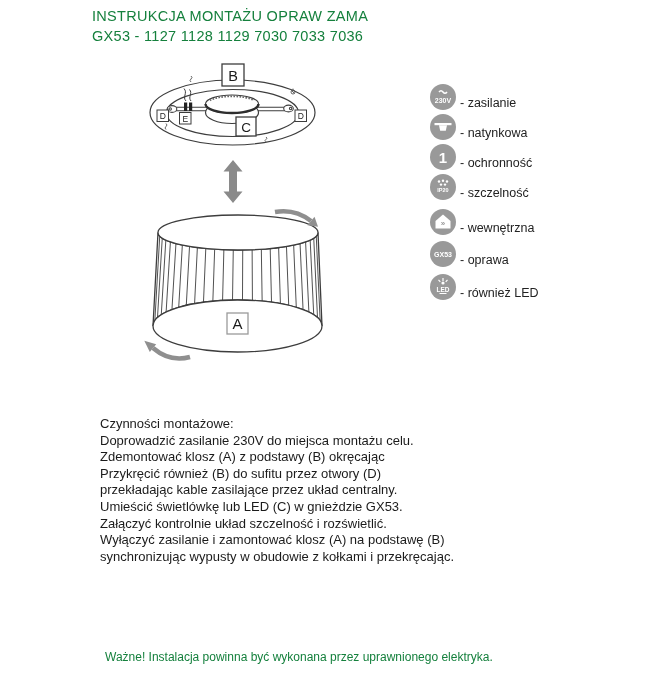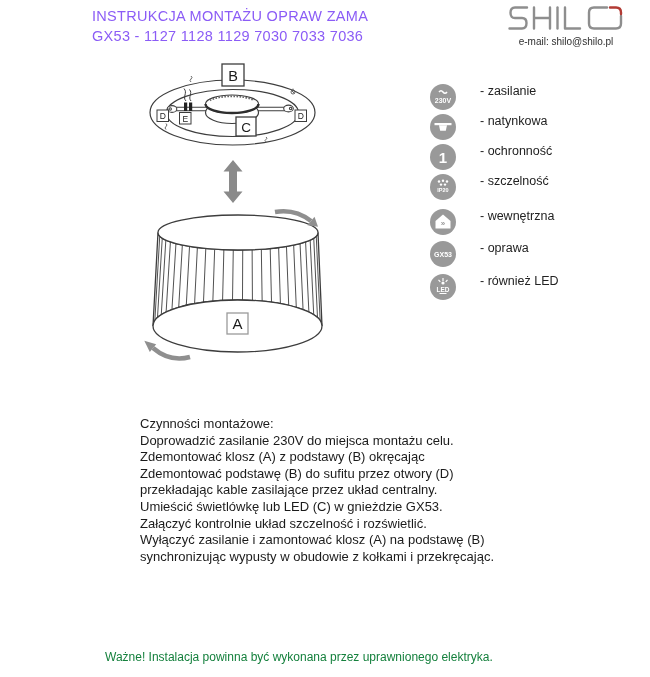--- a/index.html
+++ b/index.html
@@ -1,54 +1,41 @@
 <!DOCTYPE html>
 <html><head>
 <meta charset="utf-8">
 <style>
   html,body{margin:0;padding:0;background:#fff;}
   .sheet{
     position:relative;width:650px;height:677px;background:#ffffff;overflow:hidden;
     font-family:"Liberation Sans",sans-serif;color:#1b1b1b;
   }
-  .title{position:absolute;left:92px;top:6px;font-size:14.5px;line-height:20px;color:#8b5cf6;letter-spacing:.3px;}
+  .title{position:absolute;left:92px;top:6px;font-size:14.5px;line-height:20px;color:#15803d;letter-spacing:.3px;}
   .logo{position:absolute;left:500px;top:4px;width:132px;text-align:center;}
   .logo-email{font-size:10px;color:#2e2e2e;margin-top:0px;}
-  .legend-item{position:absolute;left:430px;display:flex;align-items:flex-start;gap:24px;height:26px;}
+  .legend-item{position:absolute;left:430px;display:flex;align-items:flex-end;gap:4px;height:26px;}
   .legend-label{font-size:12.5px;color:#222;white-space:nowrap;}
   .licon{flex:0 0 26px;}
   .licon text{font-family:"Liberation Sans",sans-serif;font-weight:bold;fill:#fff;text-anchor:middle;}
   .diagram{position:absolute;left:85px;top:55px;}
   .diagram text{font-family:"Liberation Sans",sans-serif;fill:#1b1b1b;text-anchor:middle;}
-  .instructions{position:absolute;left:100px;top:416px;font-size:13px;line-height:16.6px;color:#1b1b1b;margin-left:40px;}
+  .instructions{position:absolute;left:100px;top:416px;font-size:13px;line-height:16.6px;color:#1b1b1b;}
   .footer{position:absolute;left:105px;top:650px;width:485px;text-align:left;font-size:12px;color:#15803d;}
 </style>
 </head>
 <body>
 
 <div class="sheet">
 
   <div class="title">
     <div>INSTRUKCJA MONTAŻU OPRAW  ZAMA</div>
     <div>GX53 - 1127 1128 1129 7030 7033 7036</div>
   </div>
 
-  <div class="logo">
-    <svg width="118" height="28" viewBox="0 0 118 28">
-      <g fill="none" stroke="#8e8e8e" stroke-width="2.4" stroke-linecap="round" stroke-linejoin="round">
-        <path d="M 20,3.5 L 8,3.5 Q 3.5,3.5 3.5,8.75 Q 3.5,14 8,14 L 15,14 Q 19.5,14 19.5,19 Q 19.5,24.5 15,24.5 L 2.5,24.5"></path>
-        <path d="M 27,3.5 V 24.5 M 27,14 H 43 M 43,3.5 V 24.5"></path>
-        <path d="M 50.5,3.5 V 24.5"></path>
-        <path d="M 58,3.5 V 24.5 H 73"></path>
-        <path d="M 100,3.5 L 87,3.5 Q 82,3.5 82,8.5 V 19.5 Q 82,24.5 87,24.5 L 109,24.5 Q 114,24.5 114,19.5 V 12"></path>
-      </g>
-      <path d="M 103,3.5 L 109,3.5 Q 114,3.5 114,8.5 V 10" fill="none" stroke="#b23b34" stroke-width="2.4" stroke-linecap="round"></path>
-    </svg>
-    <div class="logo-email">e-mail: shilo@shilo.pl</div>
-  </div>
 
   <svg class="diagram" width="330" height="330" viewBox="0 0 330 330">
 
     <g fill="none" stroke="#3d3d3d" stroke-width="1.2">
       <ellipse cx="147.5" cy="57.5" rx="82.5" ry="32.5"></ellipse>
       <ellipse cx="147.5" cy="58" rx="66" ry="23.5"></ellipse>
     </g>
     <g stroke="#555" stroke-width=".9" fill="none">
       <path d="M106,21 q2,1.5 0,3 q-2,1.5 0,3"></path>
       <circle cx="208" cy="37" r="2"></circle>
@@ -217,21 +204,21 @@
       <text x="13" y="17.5" font-size="6.5">LED</text>
       <rect x="9.5" y="19" width="7" height="1" fill="#fff"></rect>
     </svg>
     <span class="legend-label">- również LED</span>
   </div>
 
   <div class="instructions">
     <div>Czynności montażowe:</div>
     <div>Doprowadzić zasilanie 230V do miejsca montażu celu.</div>
     <div>Zdemontować klosz (A) z podstawy (B) okręcając</div>
-    <div>Zdemontować podstawę (B) do sufitu przez otwory (D)</div>
+    <div>Przykręcić również (B) do sufitu przez otwory (D)</div>
     <div>przekładając kable zasilające przez układ centralny.</div>
     <div>Umieścić świetlówkę lub LED (C) w gnieżdzie GX53.</div>
     <div>Załączyć kontrolnie układ szczelność i rozświetlić.</div>
     <div>Wyłączyć zasilanie i zamontować klosz (A) na podstawę (B)</div>
     <div>synchronizując wypusty w obudowie z kołkami i przekręcając.</div>
   </div>
 
   <div class="footer">Ważne! Instalacja powinna być wykonana przez uprawnionego elektryka.</div>
 
 </div>

